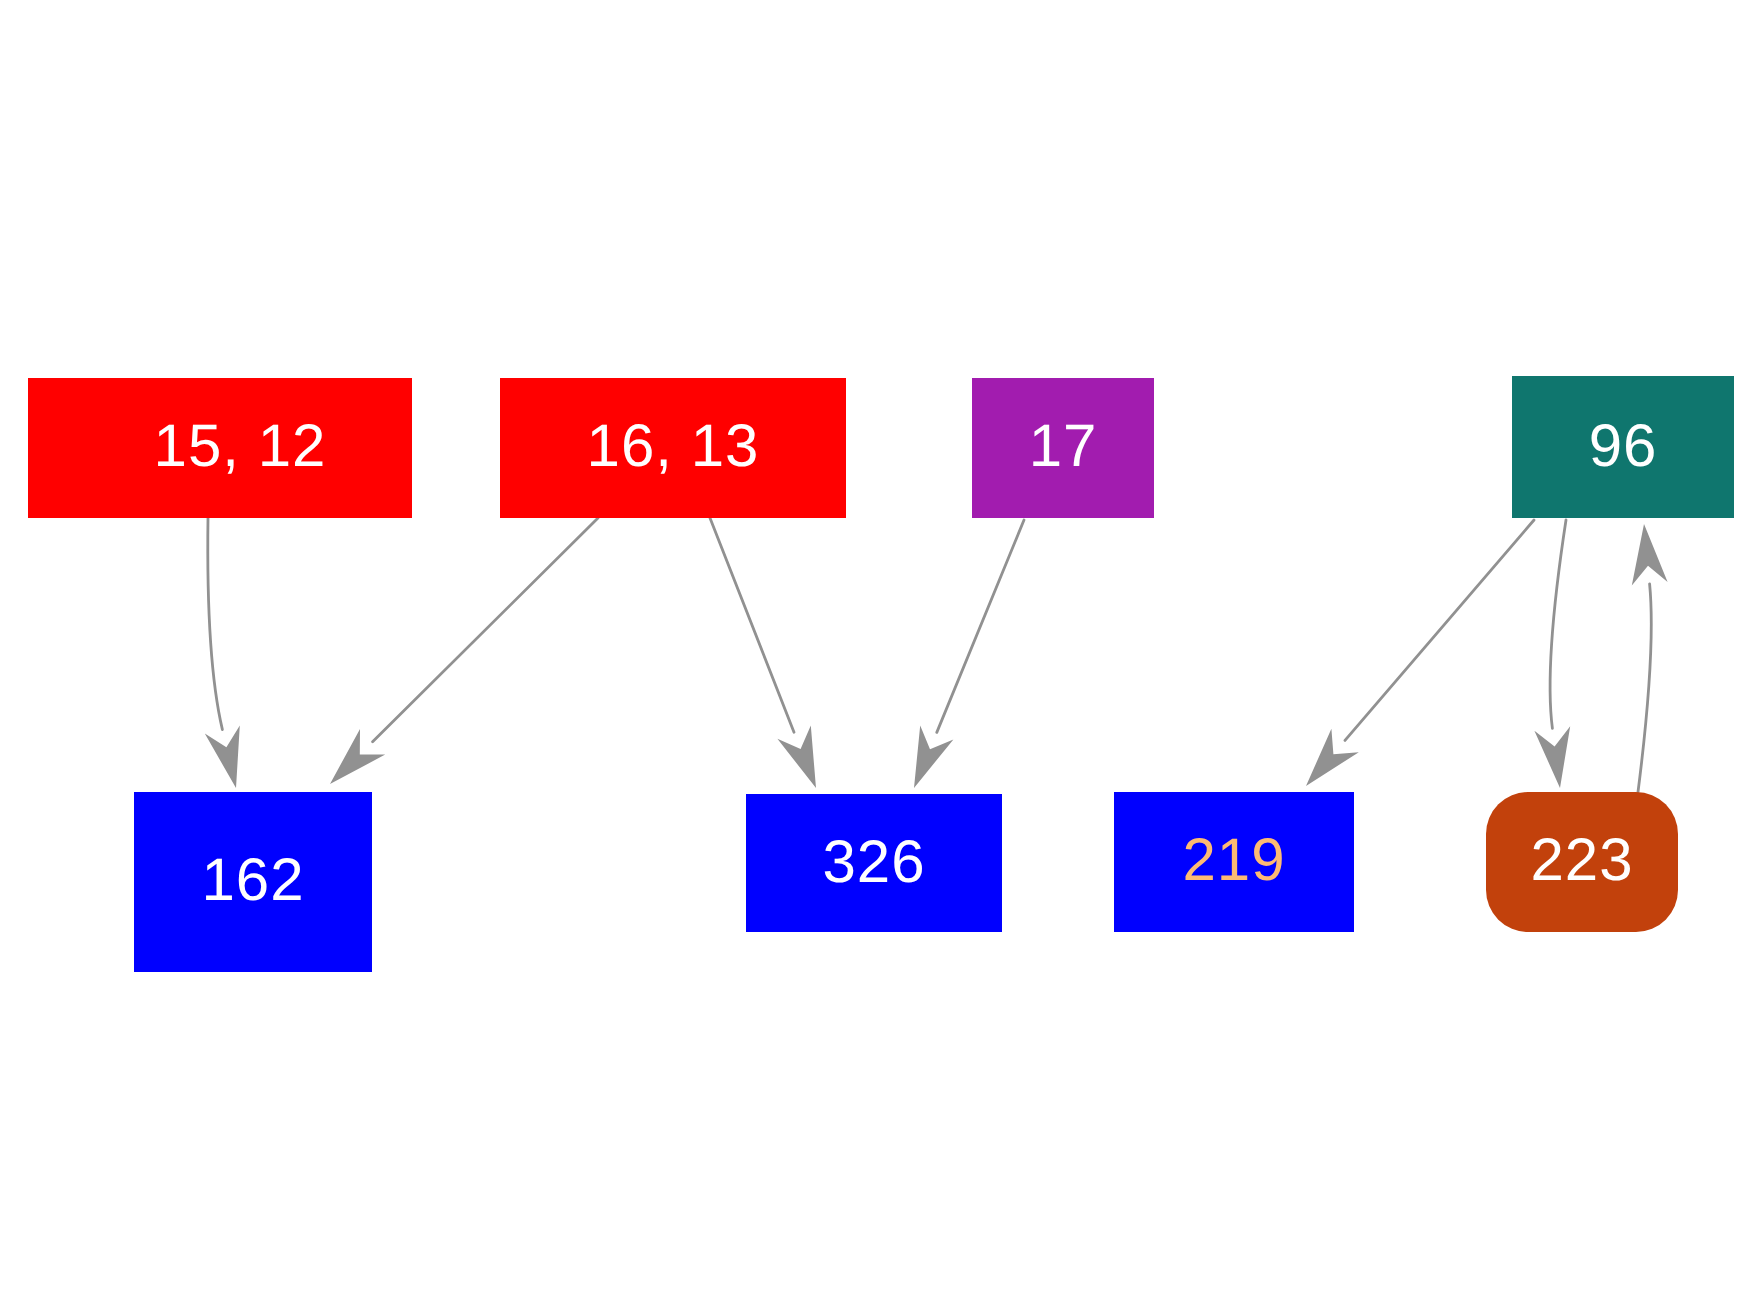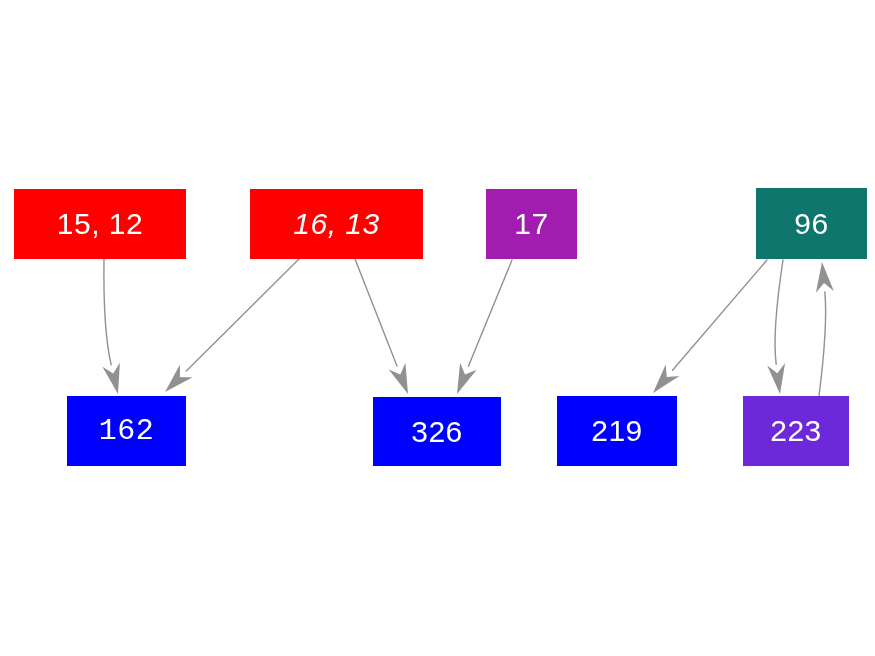--- a/index.html
+++ b/index.html
@@ -42,21 +42,21 @@
       <path d="M 512 260 L 468.4 366.2" fill="none" stroke="#919191" stroke-width="1.4" stroke-linecap="round"></path>
       <polygon points="457,394 460.1,362.8 465.0,374.6 476.7,369.7" fill="#919191"></polygon>
       <path d="M 767 260 L 672.5 370.2" fill="none" stroke="#919191" stroke-width="1.4" stroke-linecap="round"></path>
       <polygon points="653,393 665.7,364.4 666.7,377.1 679.4,376.1" fill="#919191"></polygon>
       <path d="M 783 260 Q 772 332 776.2 364.2" fill="none" stroke="#919191" stroke-width="1.4" stroke-linecap="round"></path>
       <polygon points="780,394 767.2,365.4 777.3,373.2 785.1,363.1" fill="#919191"></polygon>
       <path d="M 819 396 Q 828 325 824.8 291.9" fill="none" stroke="#919191" stroke-width="1.4" stroke-linecap="round"></path>
       <polygon points="822,262 833.8,291.0 824.0,282.9 815.9,292.7" fill="#919191"></polygon>
     </svg>
 
-<div class="node" style="left: 14px; top: 189px; width: 172px; height: 70px; background: rgb(255, 0, 0); color: rgb(255, 255, 255);">15, 12</div>
-    <div class="node" style="left: 250px; top: 189px; width: 173px; height: 70px; background: rgb(255, 0, 0); color: rgb(255, 255, 255); font-style: italic;">16, 13</div>
+<div class="node" style="left: 14px; top: 189px; width: 172px; height: 70px; background: rgb(255, 0, 0); color: rgb(255, 255, 255); padding-left: 20px;">15, 12</div>
+    <div class="node" style="left: 250px; top: 189px; width: 173px; height: 70px; background: rgb(255, 0, 0); color: rgb(255, 255, 255);">16, 13</div>
     <div class="node" style="left: 486px; top: 189px; width: 91px; height: 70px; background: #a21caf; color: rgb(255, 255, 255);">17</div>
     <div class="node" style="left: 756px; top: 188px; width: 111px; height: 71px; background: #0f766e; color: rgb(255, 255, 255);">96</div>
-    <div class="node" style="left: 67px; top: 396px; width: 119px; height: 70px; background: rgb(0, 0, 255); color: rgb(255, 255, 255); font-family: Liberation Mono, monospace;">162</div>
+    <div class="node" style="left: 67px; top: 396px; width: 119px; height: 90px; background: rgb(0, 0, 255); color: rgb(255, 255, 255);">162</div>
     <div class="node" style="left: 373px; top: 397px; width: 128px; height: 69px; background: rgb(0, 0, 255); color: rgb(255, 255, 255);">326</div>
-    <div class="node" style="left: 557px; top: 396px; width: 120px; height: 70px; background: rgb(0, 0, 255); color: #ffffff;">219</div>
-    <div class="node" style="left: 743px; top: 396px; width: 106px; height: 70px; background: #6d28d9; color: rgb(255, 255, 255);">223</div>
+    <div class="node" style="left: 557px; top: 396px; width: 120px; height: 70px; background: rgb(0, 0, 255); color: #fdba74;">219</div>
+    <div class="node" style="left: 743px; top: 396px; width: 96px; height: 70px; background: #c2410c; color: rgb(255, 255, 255); border-radius: 21px;">223</div>
   </div>
 
 </body></html>

